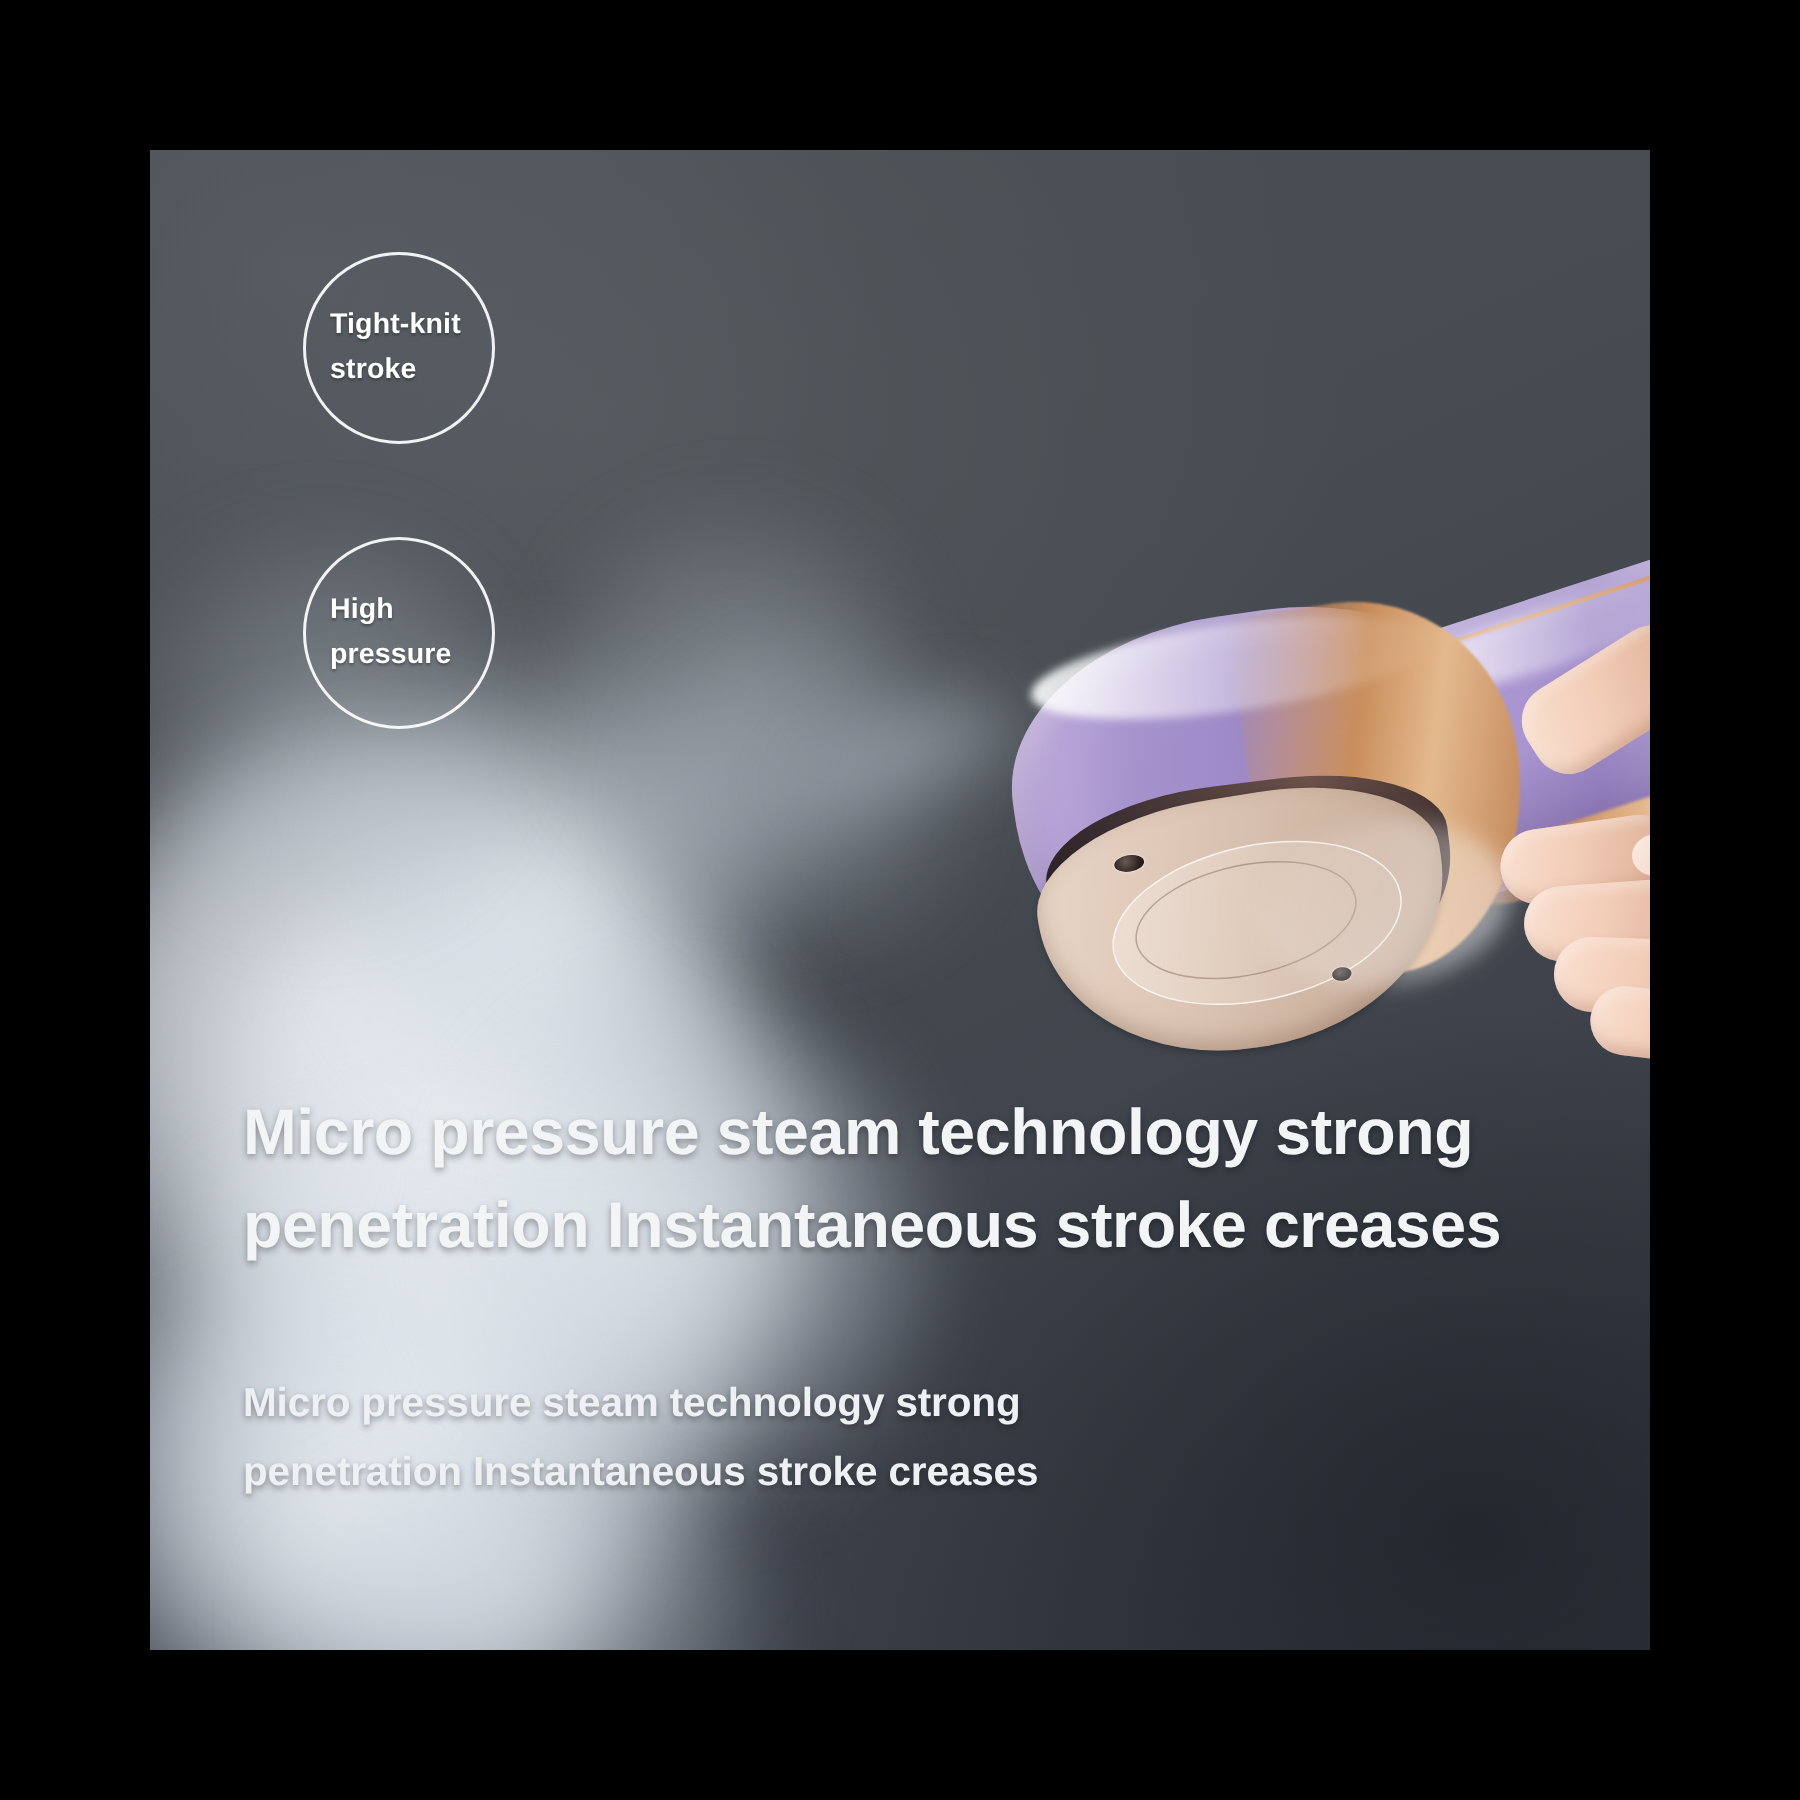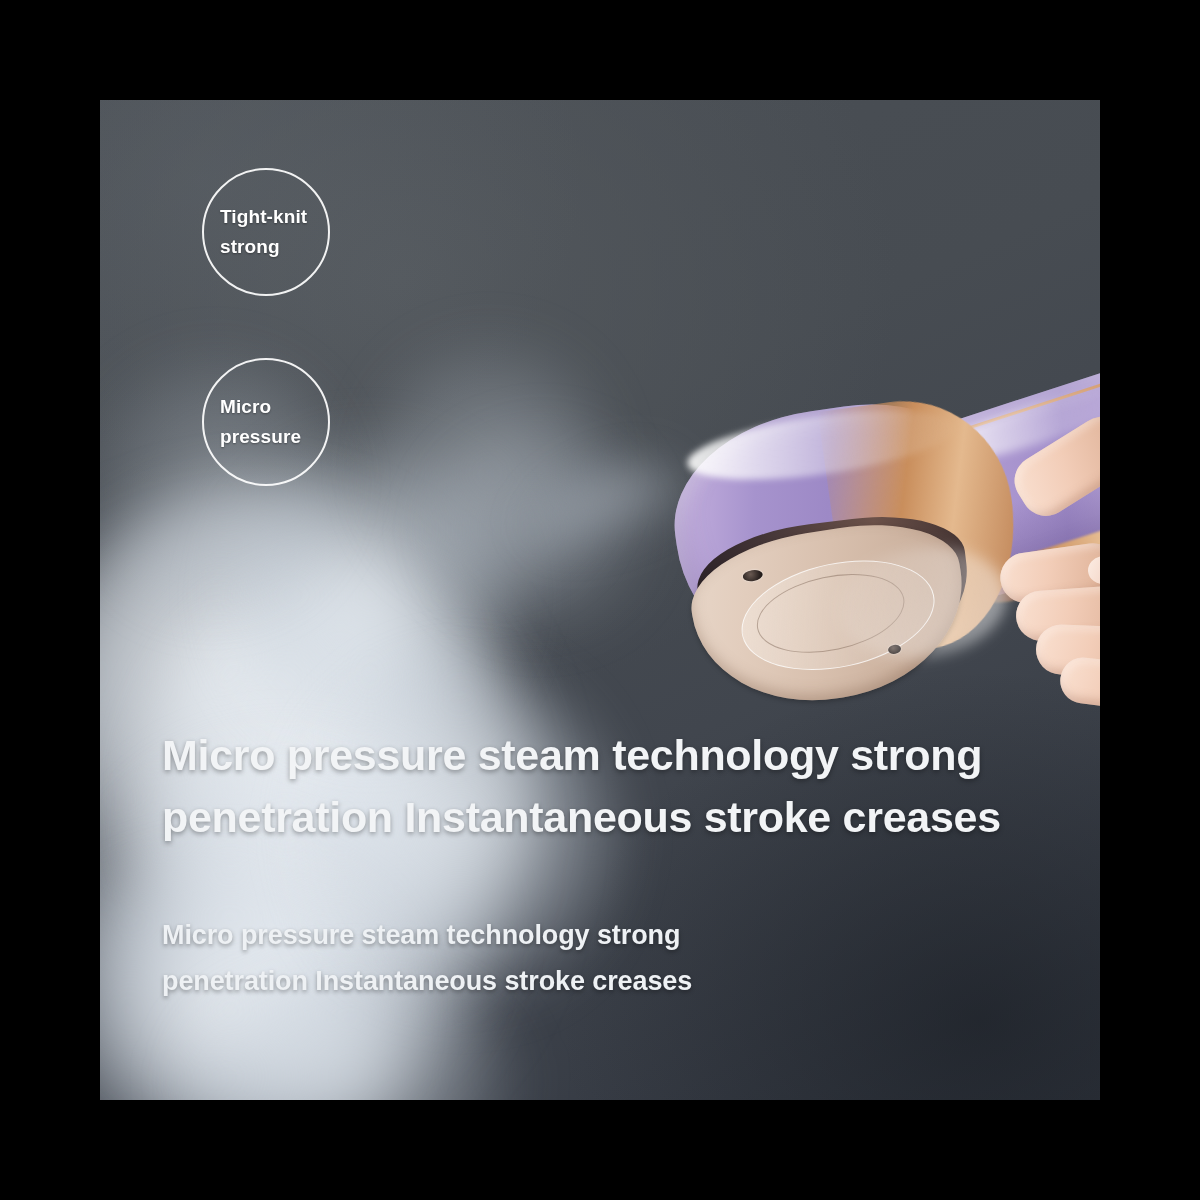--- a/index.html
+++ b/index.html
@@ -340,25 +340,25 @@
         <div class="finger f4"></div>
 
         <div class="nail n1"></div>
 
       </div>
 
     </div>
 
     <div class="badge badge-1">
       <span>Tight-knit</span>
-      <span>strong</span>
+      <span>stroke</span>
     </div>
 
     <div class="badge badge-2">
-      <span>Micro</span>
+      <span>High</span>
       <span>pressure</span>
     </div>
 
     <div class="headline">
       <span class="ln">Micro pressure steam technology strong</span>
       <span class="ln">penetration Instantaneous stroke creases</span>
     </div>
 
     <div class="subtitle">
       <span class="ln">Micro pressure steam technology strong</span>

